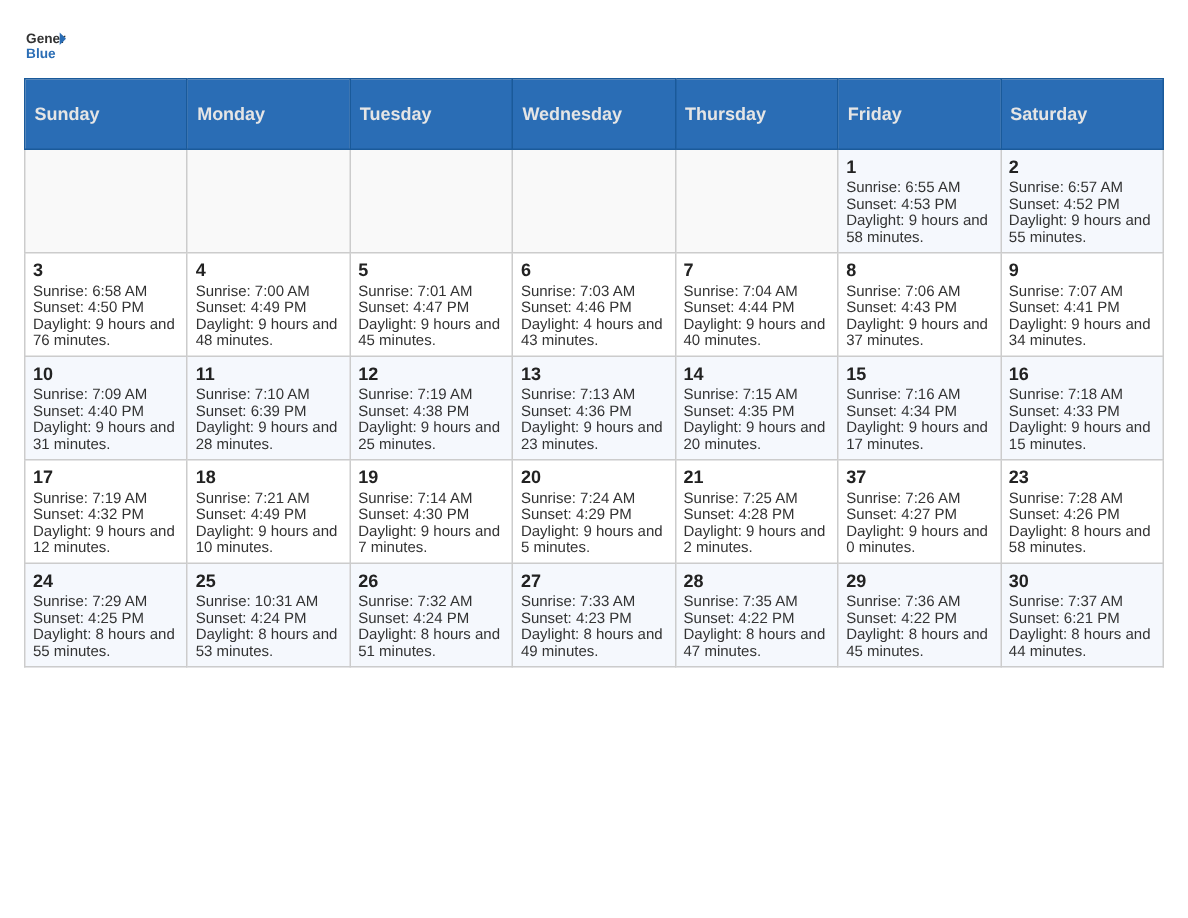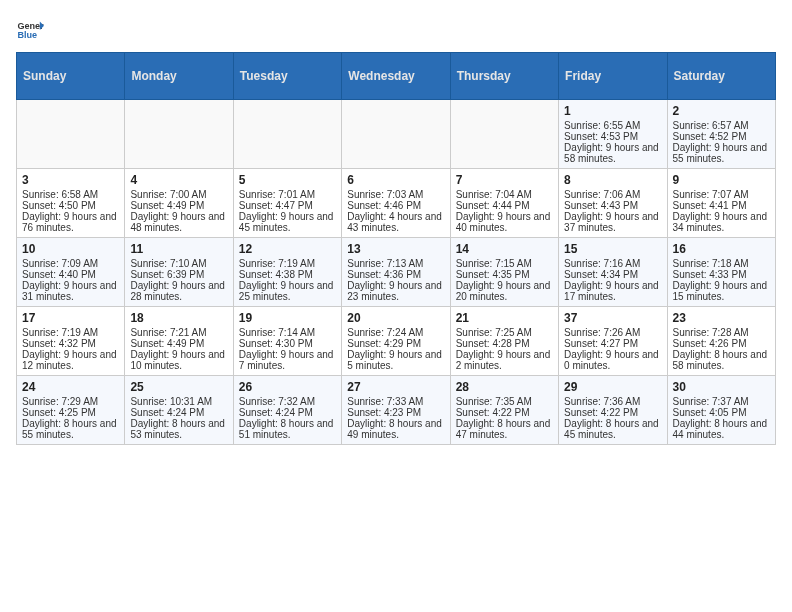--- a/index.html
+++ b/index.html
@@ -291,18 +291,18 @@
         </td>
         <td>
           <span class="day-number">29</span>
           <div>Sunrise: 7:36 AM</div>
           <div>Sunset: 4:22 PM</div>
           <div>Daylight: 8 hours and 45 minutes.</div>
         </td>
         <td>
           <span class="day-number">30</span>
           <div>Sunrise: 7:37 AM</div>
-          <div>Sunset: 4:05 PM</div>
+          <div>Sunset: 6:21 PM</div>
           <div>Daylight: 8 hours and 44 minutes.</div>
         </td>
       </tr>
     </tbody>
 </table>
 
 </body></html>

